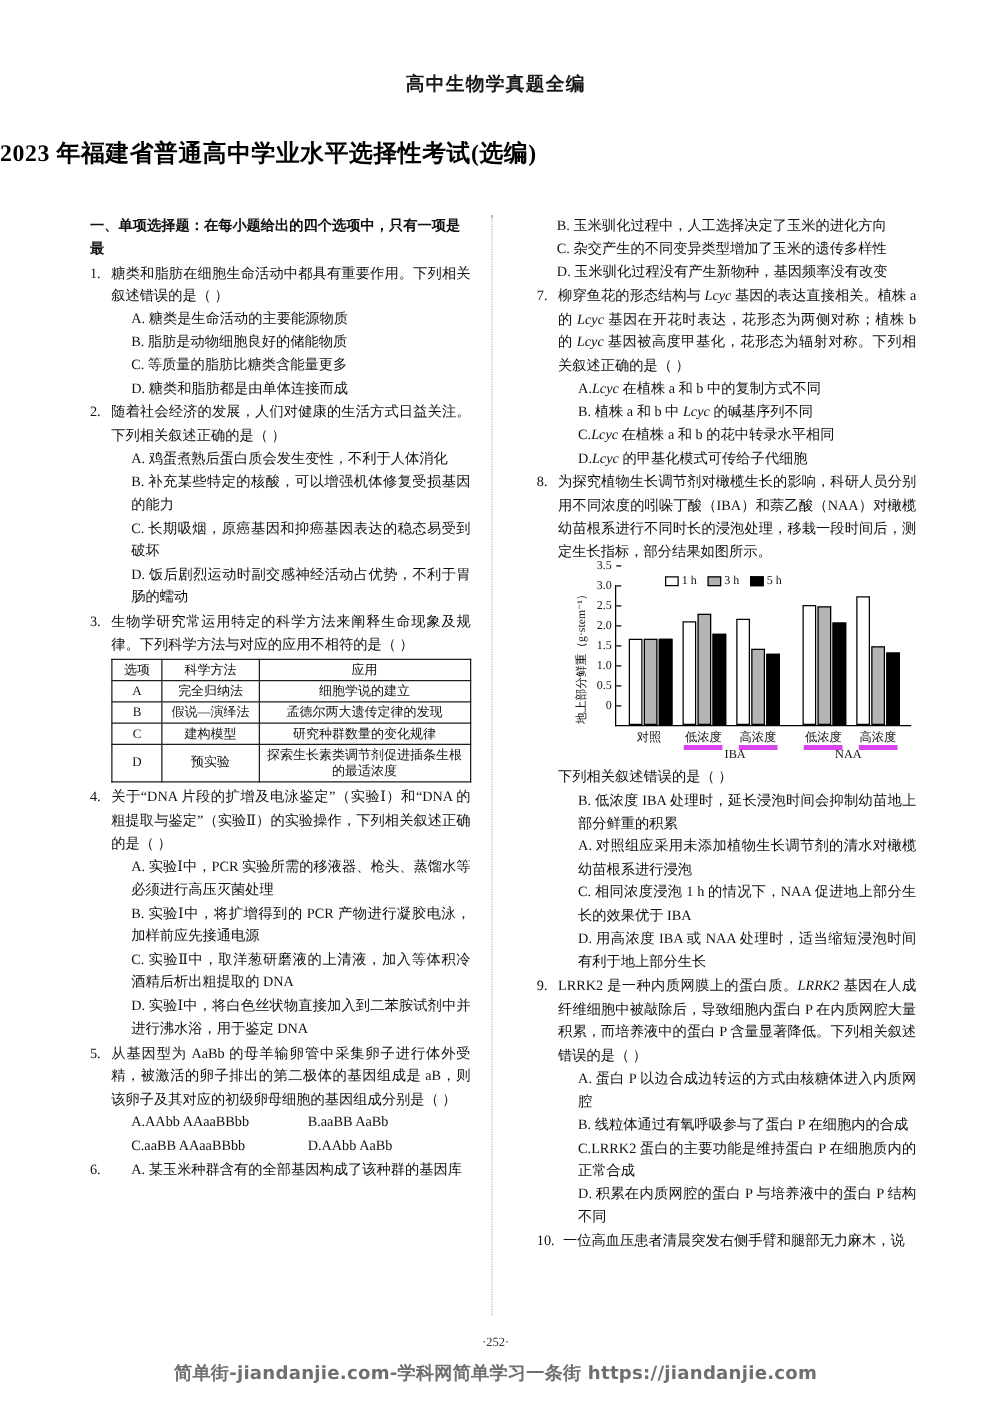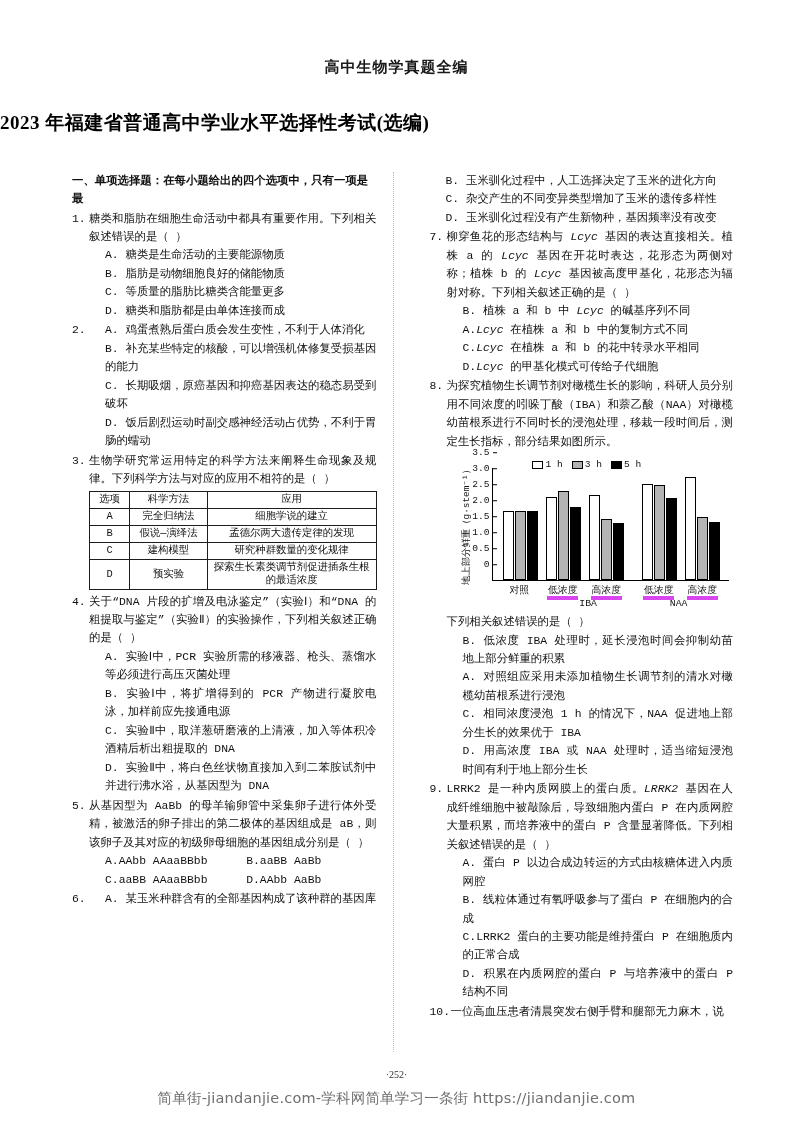--- a/index.html
+++ b/index.html
@@ -41,21 +41,20 @@
 
   
   .columns {
     position: absolute;
     top: 172px;
     left: 72px;
     right: 60px;
     bottom: 70px;
     display: flex;
     gap: 16px;
-    font-family: Liberation Mono, monospace;
   }
   .col {
     width: 50%;
     box-sizing: border-box;
     font-size: 11.4px;
     line-height: 1.62;
   }
   .col.left  { padding-right: 17px; border-right: 1px dotted #b9b9b9; }
   .col.right { padding-left: 19px; }
 
@@ -238,20 +237,21 @@
   }
   .watermark {
     position: absolute;
     bottom: 14px;
     left: 0; right: 0;
     text-align: center;
     font-size: 14.5px;
     color: #6f6f6f;
     font-family: "DejaVu Sans", "Liberation Sans", sans-serif;
     letter-spacing: 0.2px;
+    font-weight: bold;
   }
   i { font-style: italic; }
 </style>
 </head>
 <body>
 
 <div class="page">
 
   <div class="running-head">高中生物学真题全编</div>
   <div class="doc-title">2023 年福建省普通高中学业水平选择性考试(选编)</div>
@@ -271,20 +271,21 @@
           <div class="opt">A. 糖类是生命活动的主要能源物质</div>
           <div class="opt">B. 脂肪是动物细胞良好的储能物质</div>
           <div class="opt">C. 等质量的脂肪比糖类含能量更多</div>
           <div class="opt">D. 糖类和脂肪都是由单体连接而成</div>
         </div>
       </div>
 
       <div class="q">
         <div class="q-num">2.</div>
         <div class="q-body">
+          <div class="q-stem">随着社会经济的发展，人们对健康的生活方式日益关注。下列相关叙述正确的是（      ）</div>
           <div class="opt">A. 鸡蛋煮熟后蛋白质会发生变性，不利于人体消化</div>
           <div class="opt">B. 补充某些特定的核酸，可以增强机体修复受损基因的能力</div>
           <div class="opt">C. 长期吸烟，原癌基因和抑癌基因表达的稳态易受到破坏</div>
           <div class="opt">D. 饭后剧烈运动时副交感神经活动占优势，不利于胃肠的蠕动</div>
         </div>
       </div>
 
       <div class="q">
         <div class="q-num">3.</div>
         <div class="q-body">
@@ -321,21 +322,21 @@
         </div>
       </div>
 
       <div class="q">
         <div class="q-num">4.</div>
         <div class="q-body">
           <div class="q-stem">关于“DNA 片段的扩增及电泳鉴定”（实验Ⅰ）和“DNA 的粗提取与鉴定”（实验Ⅱ）的实验操作，下列相关叙述正确的是（      ）</div>
           <div class="opt">A. 实验Ⅰ中，PCR 实验所需的移液器、枪头、蒸馏水等必须进行高压灭菌处理</div>
           <div class="opt">B. 实验Ⅰ中，将扩增得到的 PCR 产物进行凝胶电泳，加样前应先接通电源</div>
           <div class="opt">C. 实验Ⅱ中，取洋葱研磨液的上清液，加入等体积冷酒精后析出粗提取的 DNA</div>
-          <div class="opt">D. 实验Ⅱ中，将白色丝状物直接加入到二苯胺试剂中并进行沸水浴，从基因型为 DNA</div>
+          <div class="opt">D. 实验Ⅰ中，将白色丝状物直接加入到二苯胺试剂中并进行沸水浴，用于鉴定 DNA</div>
         </div>
       </div>
 
       <div class="q">
         <div class="q-num">5.</div>
         <div class="q-body">
           <div class="q-stem">从基因型为 AaBb 的母羊输卵管中采集卵子进行体外受精，被激活的卵子排出的第二极体的基因组成是 aB，则该卵子及其对应的初级卵母细胞的基因组成分别是（      ）</div>
           <div class="opt" style="display:flex;">
             <span style="flex:0 0 52%;">A.AAbb   AAaaBBbb</span>
             <span style="flex:1 1 auto;">B.aaBB   AaBb</span>
@@ -359,22 +360,22 @@
     <div class="col right">
 
       <div class="opt-hang">B. 玉米驯化过程中，人工选择决定了玉米的进化方向</div>
       <div class="opt-hang">C. 杂交产生的不同变异类型增加了玉米的遗传多样性</div>
       <div class="opt-hang">D. 玉米驯化过程没有产生新物种，基因频率没有改变</div>
 
       <div class="q">
         <div class="q-num">7.</div>
         <div class="q-body">
           <div class="q-stem">柳穿鱼花的形态结构与 <i>Lcyc</i> 基因的表达直接相关。植株 a 的 <i>Lcyc</i> 基因在开花时表达，花形态为两侧对称；植株 b 的 <i>Lcyc</i> 基因被高度甲基化，花形态为辐射对称。下列相关叙述正确的是（      ）</div>
+          <div class="opt">A.<i>Lcyc</i> 在植株 a 和 b 中的复制方式不同</div>
           <div class="opt">B. 植株 a 和 b 中 <i>Lcyc</i> 的碱基序列不同</div>
-          <div class="opt">A.<i>Lcyc</i> 在植株 a 和 b 中的复制方式不同</div>
           <div class="opt">C.<i>Lcyc</i> 在植株 a 和 b 的花中转录水平相同</div>
           <div class="opt">D.<i>Lcyc</i> 的甲基化模式可传给子代细胞</div>
         </div>
       </div>
 
       <div class="q">
         <div class="q-num">8.</div>
         <div class="q-body">
           <div class="q-stem">为探究植物生长调节剂对橄榄生长的影响，科研人员分别用不同浓度的吲哚丁酸（IBA）和萘乙酸（NAA）对橄榄幼苗根系进行不同时长的浸泡处理，移栽一段时间后，测定生长指标，部分结果如图所示。</div>
 

